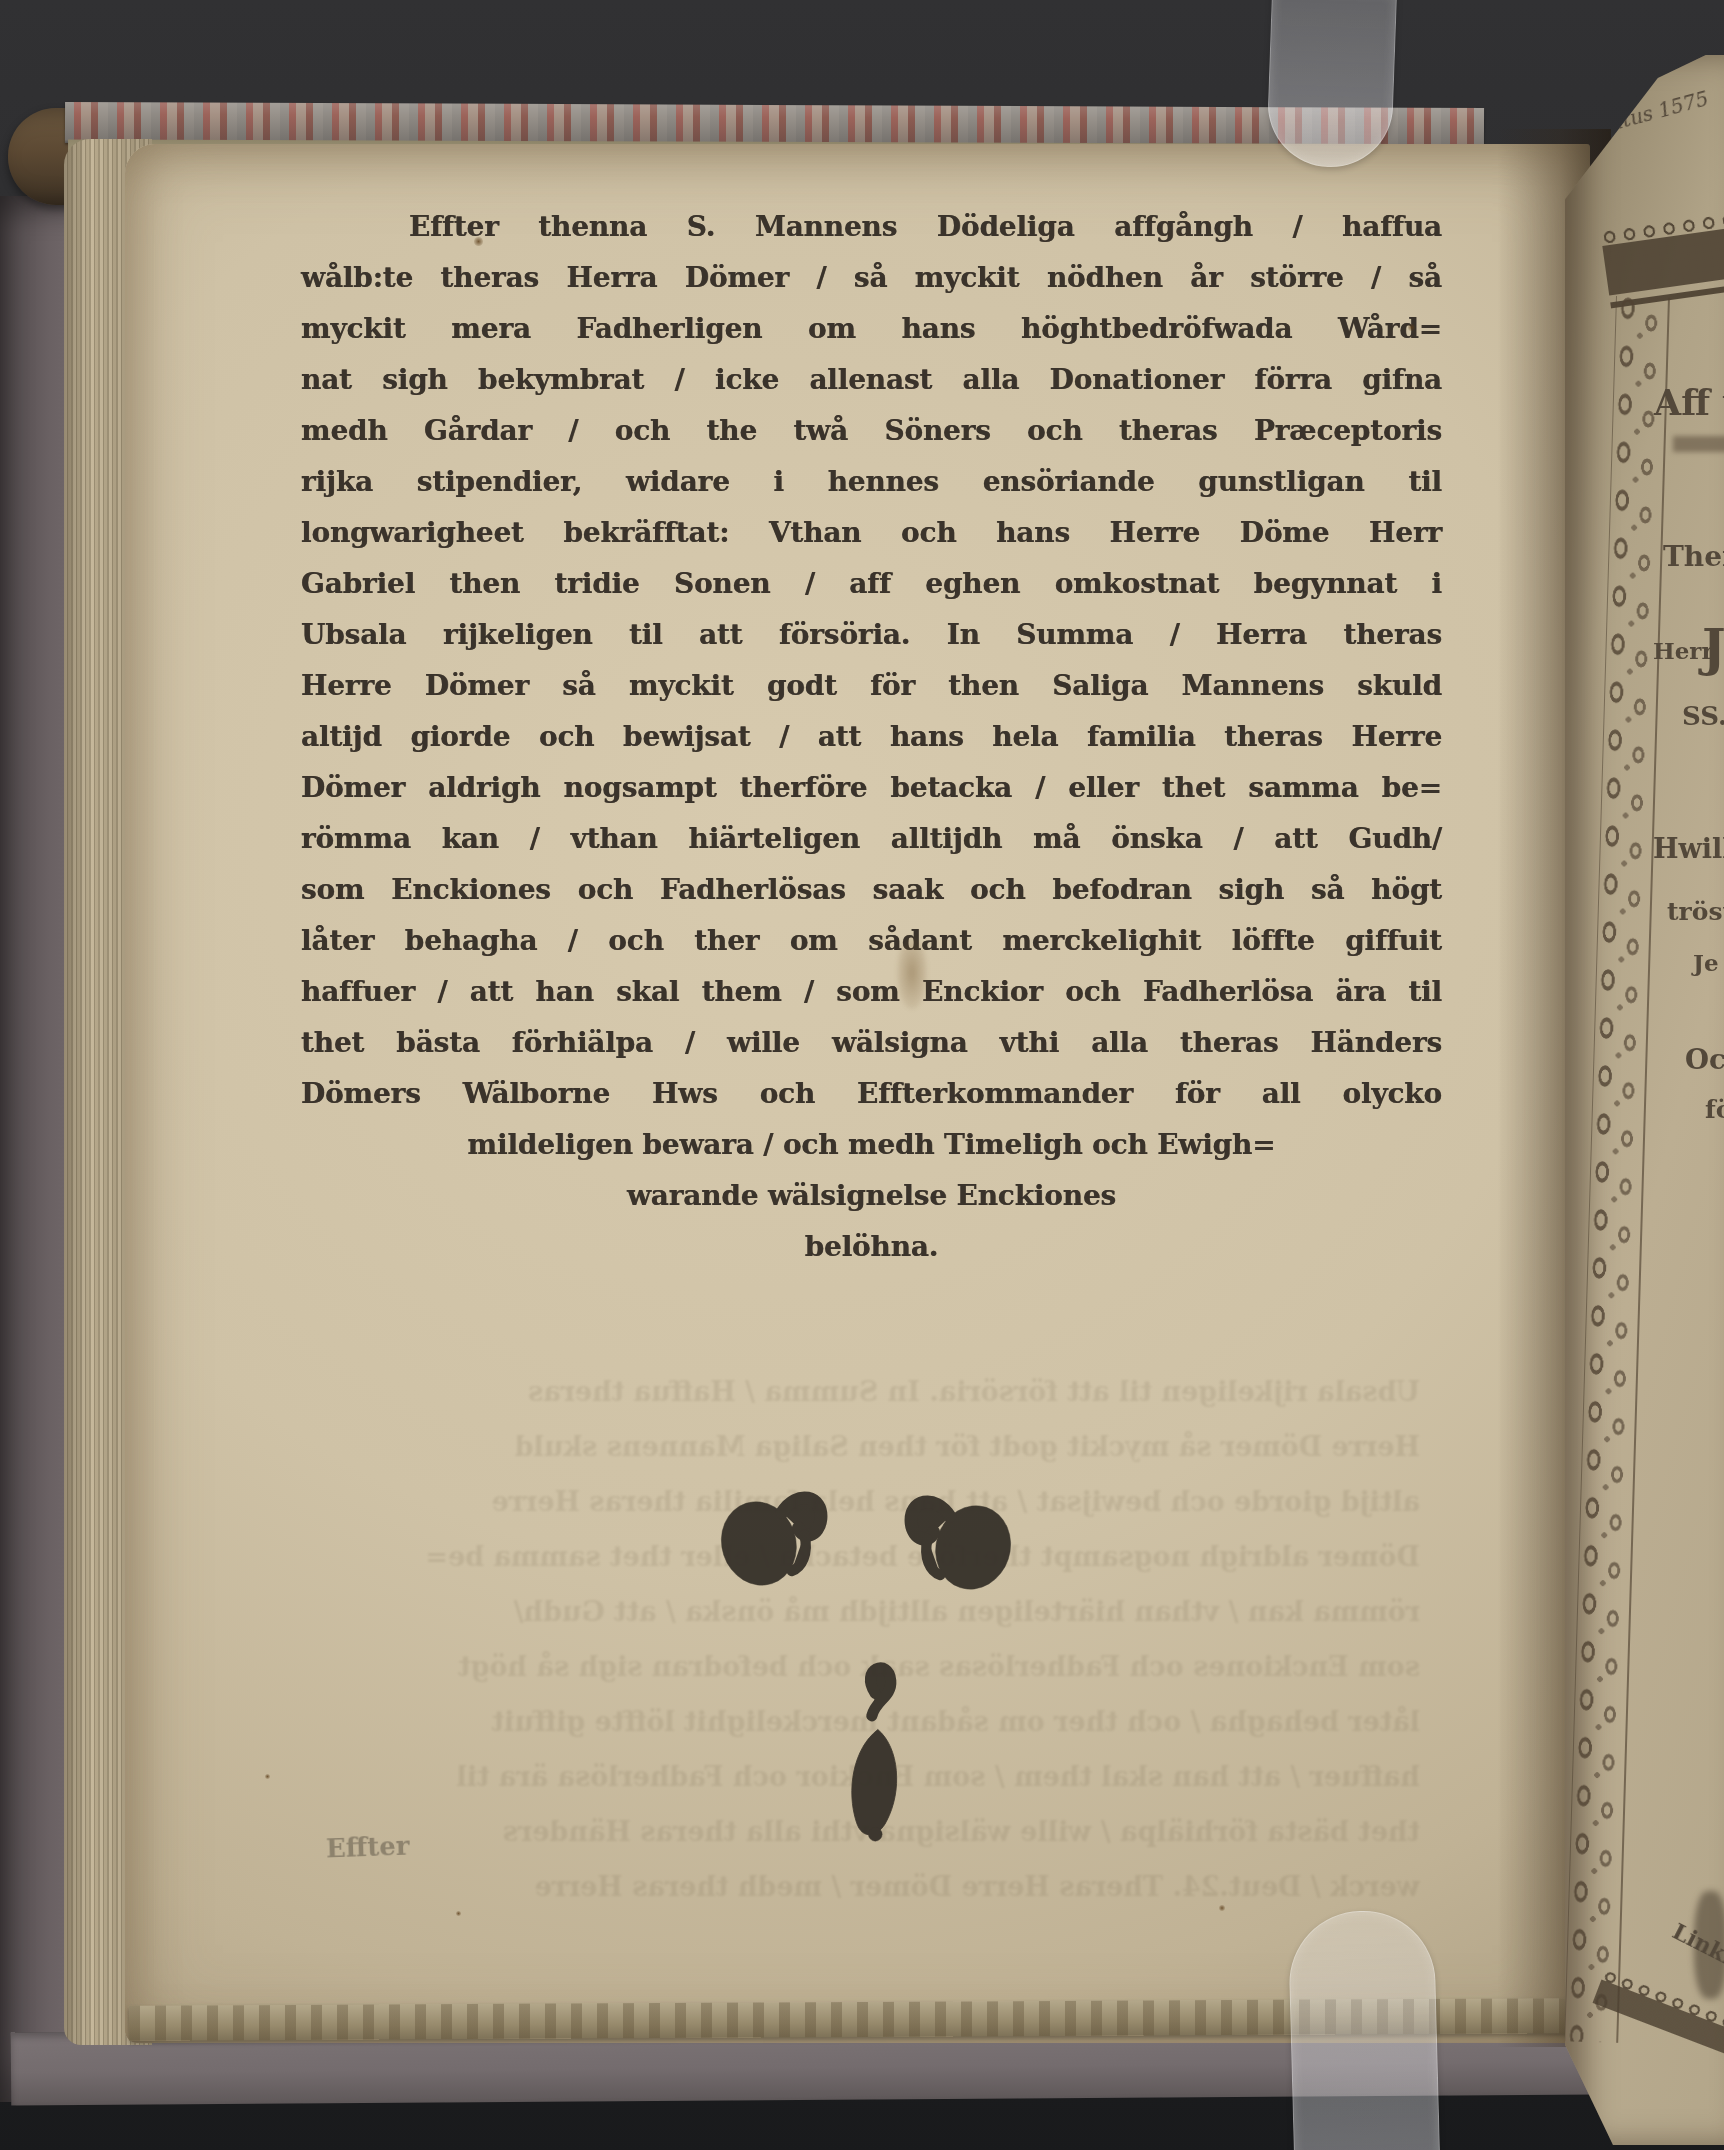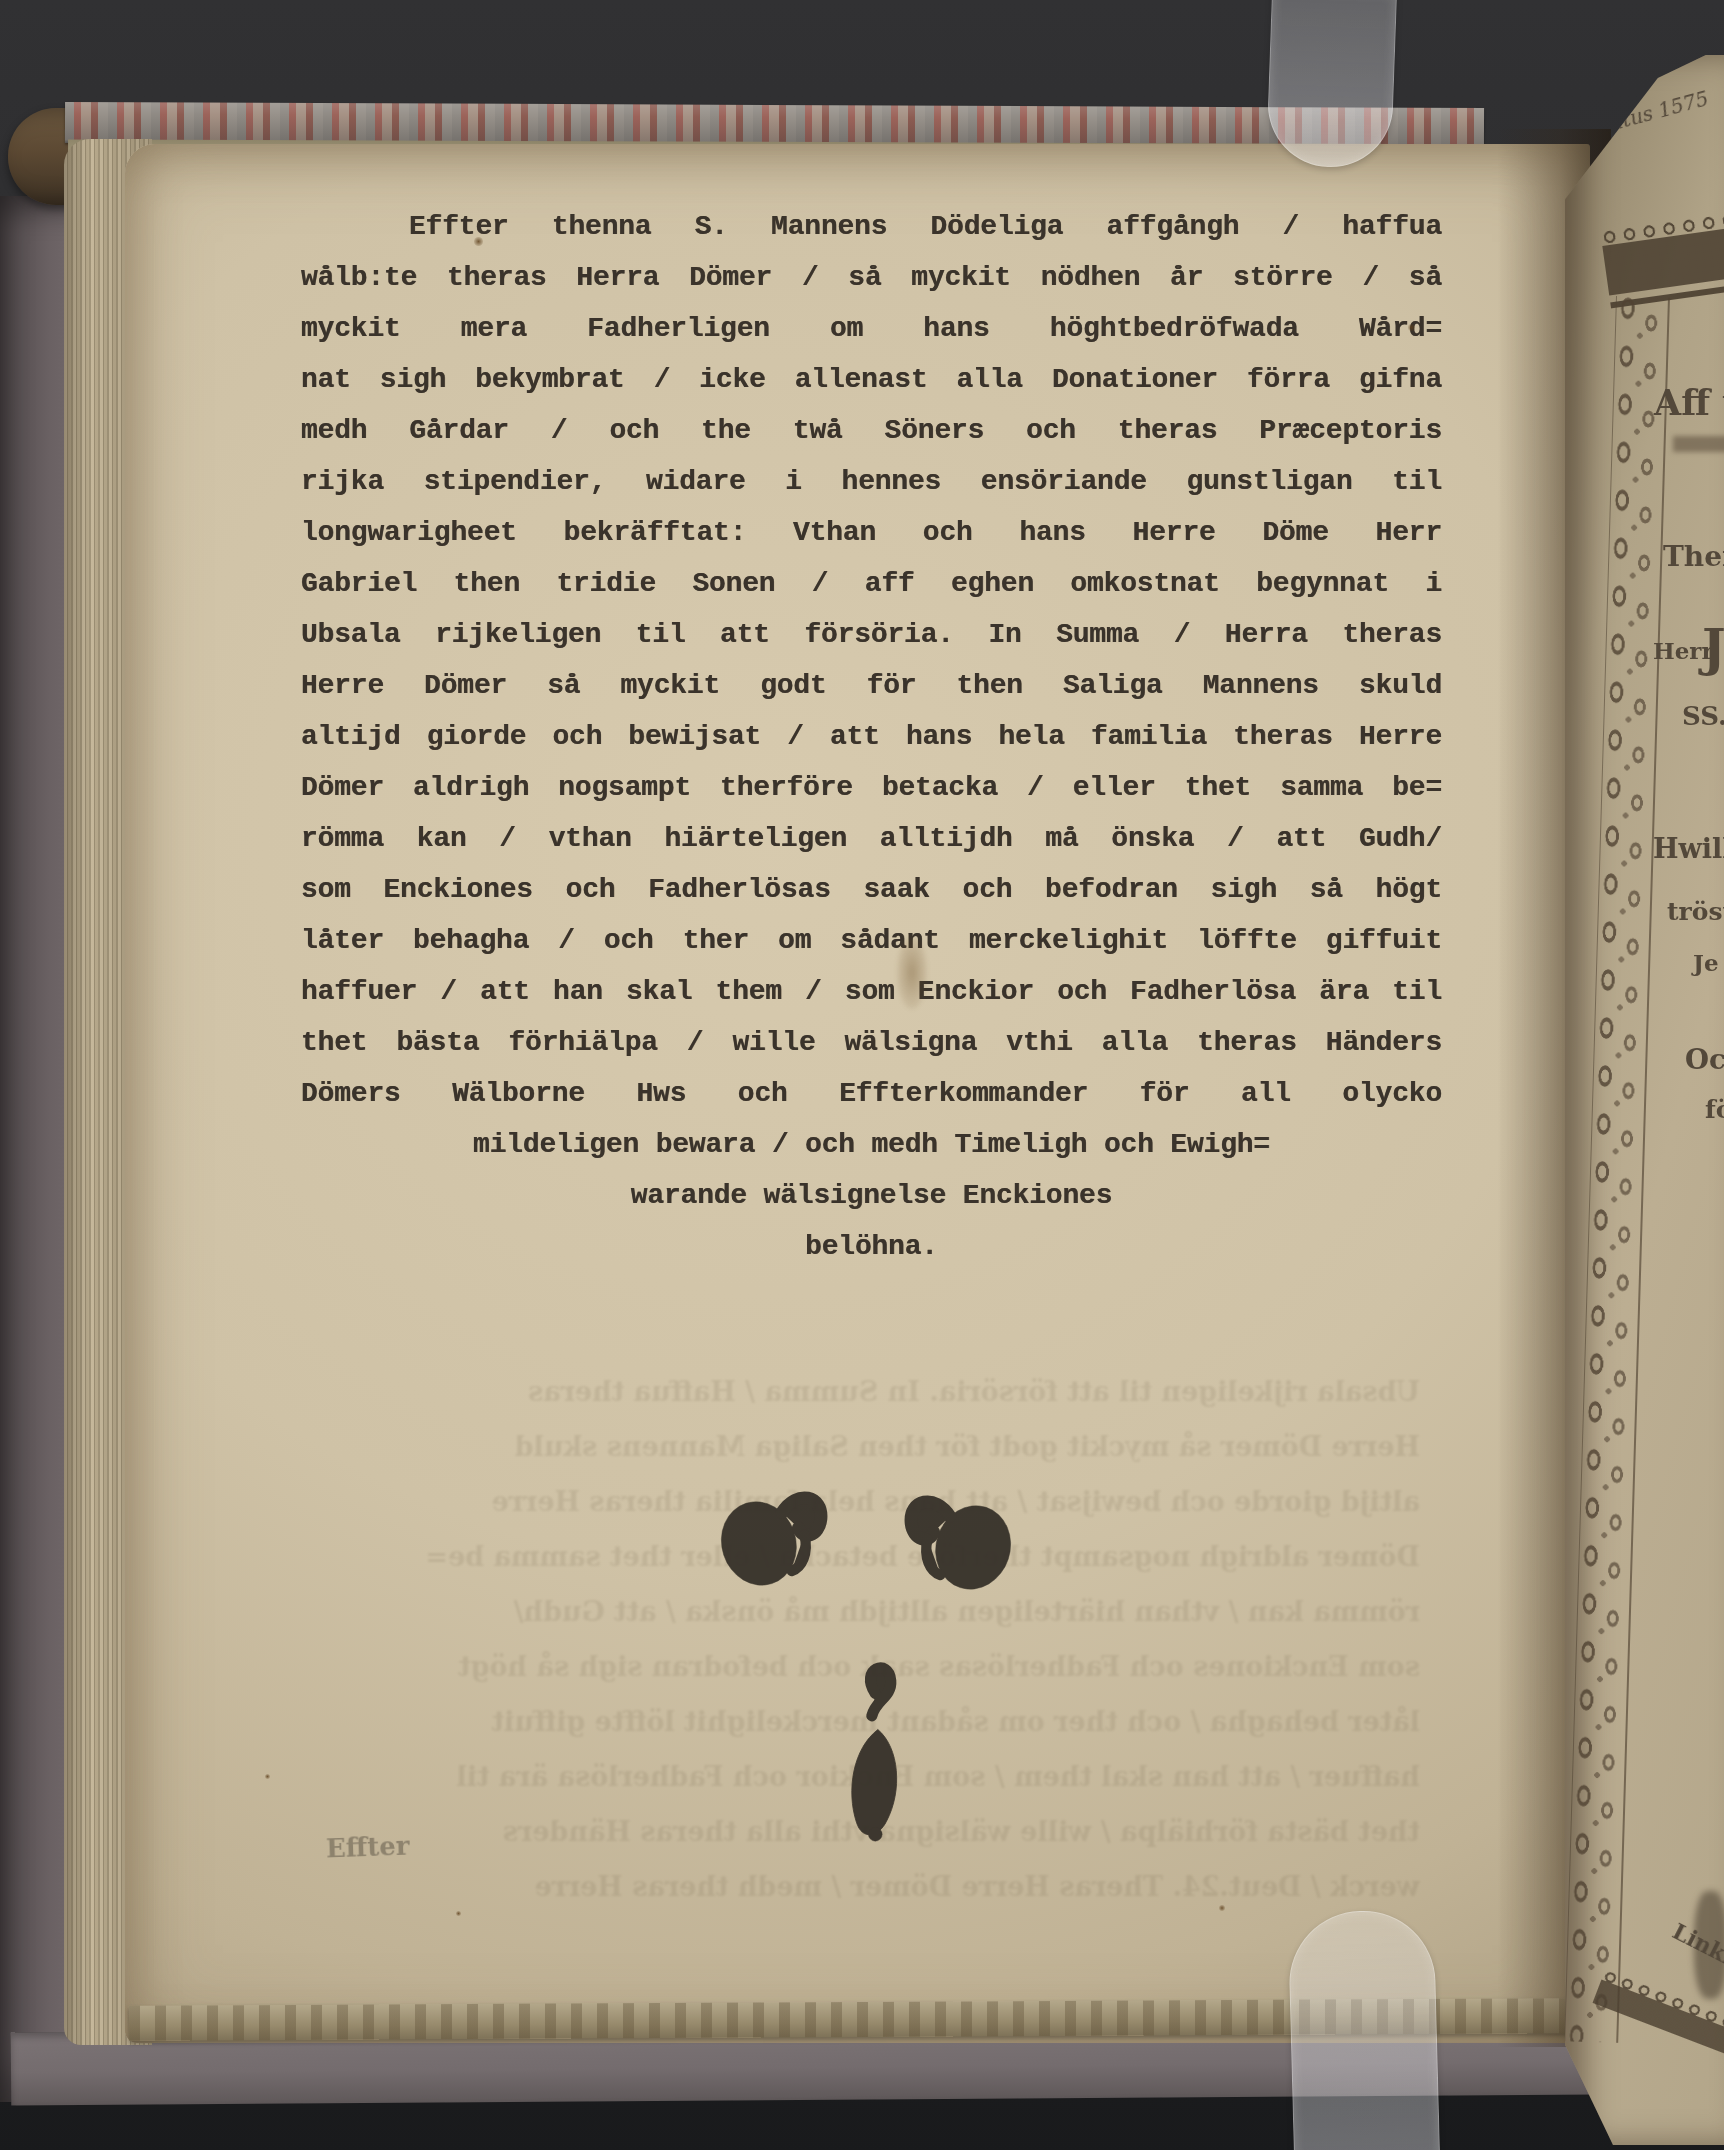--- a/index.html
+++ b/index.html
@@ -80,21 +80,21 @@
     background:linear-gradient(90deg,rgba(0,0,0,0) 0%,rgba(52,38,22,.30) 55%,rgba(36,26,14,.62) 100%);
   }
 
   
   #text-block{
     left:301px;top:201px;width:1141px;
     font-size:28px;font-weight:700;line-height:51px;color:#3a332b;
     text-shadow:0.3px 0.3px 0.3px rgba(52,44,34,.55), -0.2px 0 0.2px rgba(52,44,34,.3);
     letter-spacing:-0.2px;
   }
-  #text-block .line{text-align:justify;text-align-last:justify;white-space:nowrap;font-family:Liberation Mono, monospace;}
+  #text-block .line{text-align:justify;text-align-last:justify;white-space:nowrap;}
   #text-block .line.first{text-indent:108px;}
   #text-block .line.center{text-align:center;text-align-last:center;white-space:normal;}
 
   #ghost-word{
     left:326px;top:1832px;font-size:26px;font-weight:700;color:rgba(88,80,66,.5);
     filter:blur(0.7px);transform:rotate(-2deg);
   }
   #bleedthrough{
     left:310px;top:1364px;width:1110px;height:555px;overflow:hidden;
     transform:scaleX(-1);opacity:.13;filter:blur(1px);

